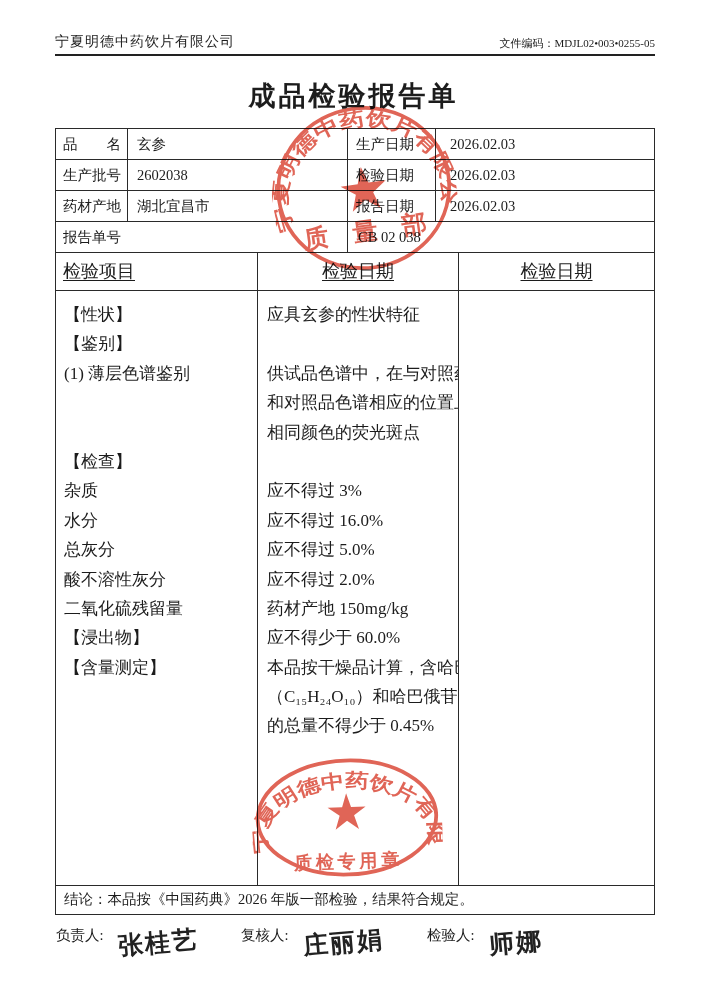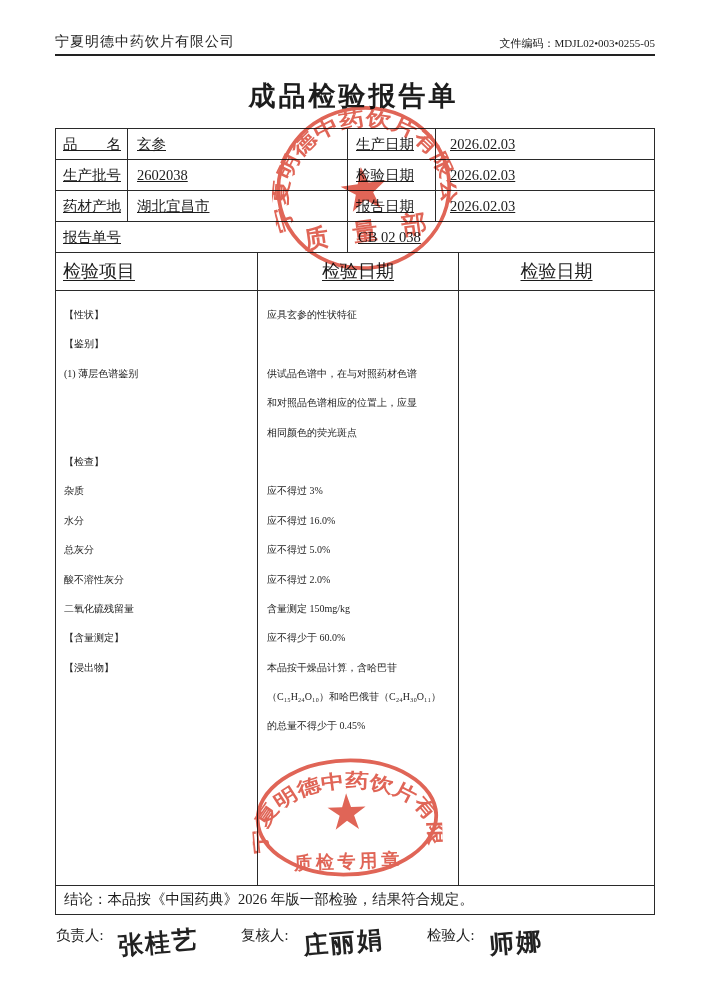--- a/index.html
+++ b/index.html
@@ -20,37 +20,37 @@
     position:absolute;top:78px;left:0;width:707px;text-align:center;
     font-size:27px;font-weight:bold;letter-spacing:3px;
   }
   
   .report-table{
     position:absolute;left:55px;top:128px;width:600px;height:787px;
     border:1.5px solid #2a2a2a;box-sizing:border-box;
     display:flex;flex-direction:column;font-size:14.5px;
   }
   .irow{display:flex;height:31px;border-bottom:1px solid #2a2a2a;box-sizing:border-box;}
-  .irow>div{line-height:30px;box-sizing:border-box;overflow:hidden;white-space:nowrap;text-decoration:underline;}
+  .irow>div{line-height:30px;box-sizing:border-box;overflow:hidden;white-space:nowrap;}
   .c1{width:72px;border-right:1px solid #2a2a2a;padding-left:7px;}
   .c2{width:220px;border-right:1px solid #2a2a2a;padding-left:9px;}
   .c3{width:88px;border-right:1px solid #2a2a2a;padding-left:8px;}
   .c4{flex:1;padding-left:14px;}
   .c12{width:292px;border-right:1px solid #2a2a2a;padding-left:7px;}
   .c34{flex:1;padding-left:10px;}
   
   .cols-header{display:flex;height:38px;border-bottom:1px solid #2a2a2a;box-sizing:border-box;font-size:18px;}
   .cols-header>div{box-sizing:border-box;padding-top:6px;}
   .ch1{width:202px;border-right:1px solid #2a2a2a;padding-left:7px;}
   .ch2{width:201px;border-right:1px solid #2a2a2a;text-align:center;}
   .ch3{flex:1;text-align:center;}
   .cols-header span{text-decoration:underline;text-underline-offset:3px;}
   
   .tbody{flex:1;display:flex;overflow:hidden;}
-  .bcol{box-sizing:border-box;padding-top:9px;font-size:10px;overflow:hidden;}
+  .bcol{box-sizing:border-box;padding-top:9px;font-size:17px;overflow:hidden;}
   .bcol .line{height:29.4px;line-height:29.4px;white-space:nowrap;overflow:hidden;}
   #col-item{width:202px;border-right:1px solid #2a2a2a;padding-left:8px;}
   #col-std{width:201px;border-right:1px solid #2a2a2a;padding-left:9px;}
   #col-result{flex:1;padding-left:11px;}
   
   .conclusion{
     height:29px;border-top:1px solid #2a2a2a;box-sizing:border-box;
     line-height:27px;padding-left:8px;font-size:14.5px;white-space:nowrap;
   }
   
@@ -119,37 +119,37 @@
         <div class="line">【鉴别】</div>
         <div class="line">(1) 薄层色谱鉴别</div>
         <div class="line"></div>
         <div class="line"></div>
         <div class="line">【检查】</div>
         <div class="line">杂质</div>
         <div class="line">水分</div>
         <div class="line">总灰分</div>
         <div class="line">酸不溶性灰分</div>
         <div class="line">二氧化硫残留量</div>
+        <div class="line">【浸出物】</div>
         <div class="line">【含量测定】</div>
-        <div class="line">【浸出物】</div>
         <div class="line"></div>
         <div class="line"></div>
       </div>
     <div class="bcol" id="col-std">
         <div class="line">应具玄参的性状特征</div>
         <div class="line"></div>
         <div class="line">供试品色谱中，在与对照药材色谱</div>
         <div class="line">和对照品色谱相应的位置上，应显</div>
         <div class="line">相同颜色的荧光斑点</div>
         <div class="line"></div>
         <div class="line">应不得过 3%</div>
         <div class="line">应不得过 16.0%</div>
         <div class="line">应不得过 5.0%</div>
         <div class="line">应不得过 2.0%</div>
-        <div class="line">含量测定 150mg/kg</div>
+        <div class="line">药材产地 150mg/kg</div>
         <div class="line">应不得少于 60.0%</div>
         <div class="line">本品按干燥品计算，含哈巴苷</div>
         <div class="line">（C₁₅H₂₄O₁₀）和哈巴俄苷（C₂₄H₃₀O₁₁）</div>
         <div class="line">的总量不得少于 0.45%</div>
       </div>
   </div>
 
   <div class="conclusion">结论：本品按《中国药典》2026 年版一部检验，结果符合规定。</div>
 </div>
 

